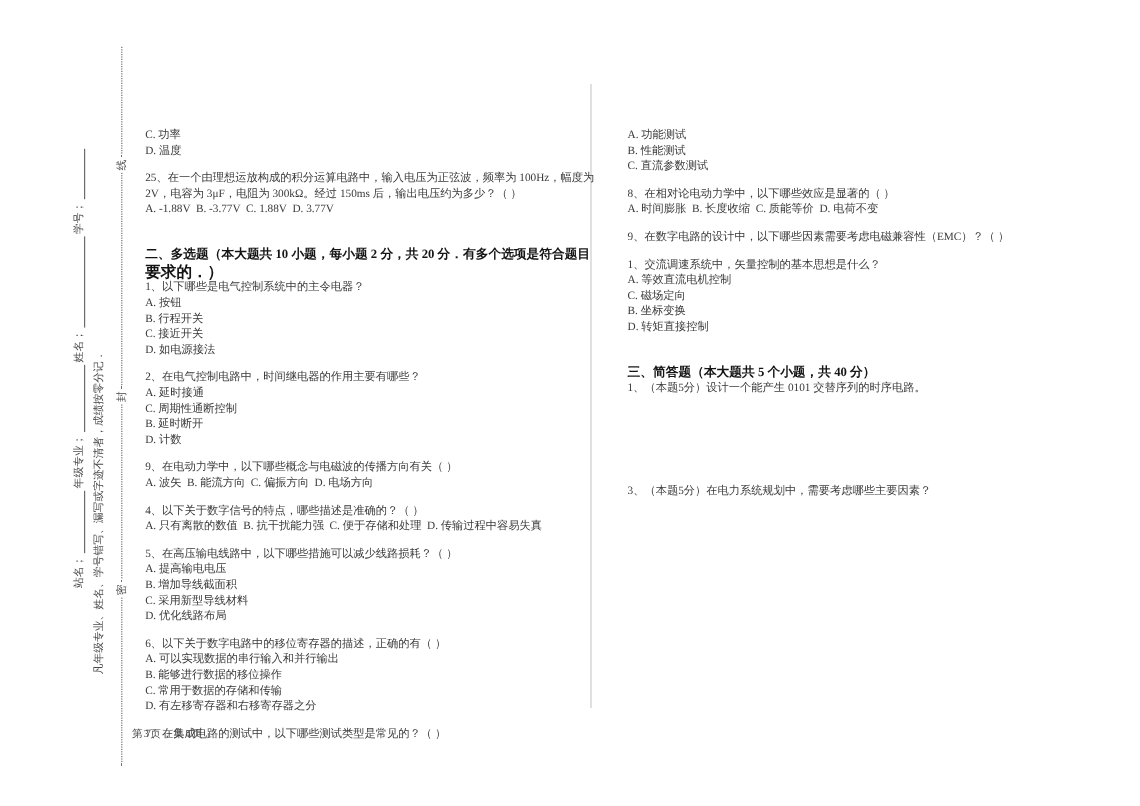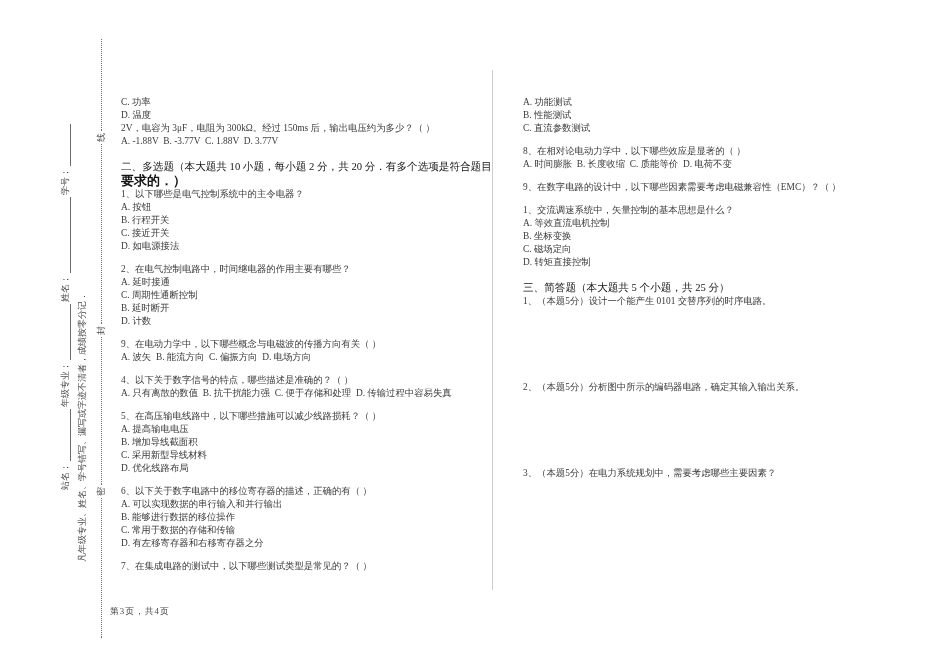--- a/index.html
+++ b/index.html
@@ -26,27 +26,27 @@
   .seal-line{
     left:95px;top:638px;width:614px;height:12px;
     display:flex;align-items:center;
     font-size:9px;color:#4a4a4a;
   }
   .seal-line .seal-char{padding:0 2px;line-height:12px;}
   .leader{border-bottom:1px dotted #6f6f6f;height:0;}
   .ld1{flex:0 0 140px;}.ld2{flex:0 0 148px;}.ld3{flex:0 0 180px;}.ld4{flex:0 0 92px;}
 
   
-  .col{position:absolute;top:96px;width:372px;}
+  .col{position:absolute;top:107px;width:372px;}
   .col-left{left:121px;}
   .col-right{left:523px;}
   .line{white-space:pre;font-size:9.4px;line-height:13px;color:#3a3a3a;}
   .line.q{margin-top:10px;}
   .line.sa{margin-top:73px;}
-  .line.h2{font-weight:normal;font-size:10.6px;line-height:14px;color:#141414;margin-top:12px;}
+  .line.h2{font-weight:bold;font-size:10.6px;line-height:14px;color:#141414;margin-top:24px;}
   .line.h2c{font-weight:bold;font-size:13px;line-height:14px;color:#141414;}
 
   .divider{position:absolute;left:492px;top:70px;width:1px;height:520px;background:#cccccc;}
 
   .footer{
     position:absolute;left:110px;top:606px;width:790px;text-align:left;
     font-size:8.8px;color:#4a4a4a;letter-spacing:1px;
   }
 </style>
 </head>
@@ -75,20 +75,21 @@
     <span class="leader ld3"></span>
     <span class="seal-char">线</span>
     <span class="leader ld4"></span>
   </div>
 
   <div class="divider"></div>
 
   <div class="col col-left" id="col-left">
       <div class="line opt">C. 功率</div>
       <div class="line opt">D. 温度</div>
+      <div class="line q">25、在一个由理想运放构成的积分运算电路中，输入电压为正弦波，频率为 100Hz，幅度为</div>
       <div class="line cont">2V，电容为 3μF，电阻为 300kΩ。经过 150ms 后，输出电压约为多少？（ ）</div>
       <div class="line opt">A. -1.88V  B. -3.77V  C. 1.88V  D. 3.77V</div>
       <div class="line h2">二、多选题（本大题共 10 小题，每小题 2 分，共 20 分．有多个选项是符合题目</div>
       <div class="line h2c">要求的．）</div>
       <div class="line q0">1、以下哪些是电气控制系统中的主令电器？</div>
       <div class="line opt">A. 按钮</div>
       <div class="line opt">B. 行程开关</div>
       <div class="line opt">C. 接近开关</div>
       <div class="line opt">D. 如电源接法</div>
       <div class="line q">2、在电气控制电路中，时间继电器的作用主要有哪些？</div>
@@ -114,24 +115,23 @@
     </div>
   <div class="col col-right" id="col-right">
       <div class="line opt">A. 功能测试</div>
       <div class="line opt">B. 性能测试</div>
       <div class="line opt">C. 直流参数测试</div>
       <div class="line q">8、在相对论电动力学中，以下哪些效应是显著的（ ）</div>
       <div class="line opt">A. 时间膨胀  B. 长度收缩  C. 质能等价  D. 电荷不变</div>
       <div class="line q">9、在数字电路的设计中，以下哪些因素需要考虑电磁兼容性（EMC）？（ ）</div>
       <div class="line q">1、交流调速系统中，矢量控制的基本思想是什么？</div>
       <div class="line opt">A. 等效直流电机控制</div>
+      <div class="line opt">C. 磁场定向</div>
       <div class="line opt">B. 坐标变换</div>
-      <div class="line opt">C. 磁场定向</div>
       <div class="line opt">D. 转矩直接控制</div>
-      <div class="line h2">三、简答题（本大题共 5 个小题，共 25 分）</div>
+      <div class="line h2">三、简答题（本大题共 5 个小题，共 40 分）</div>
       <div class="line q0">1、（本题5分）设计一个能产生 0101 交替序列的时序电路。</div>
-      <div class="line sa">2、（本题5分）分析图中所示的编码器电路，确定其输入输出关系。</div>
       <div class="line sa">3、（本题5分）在电力系统规划中，需要考虑哪些主要因素？</div>
     </div>
 
   <div class="footer">第3页，共4页</div>
 
 </div>
 
 </body></html>

